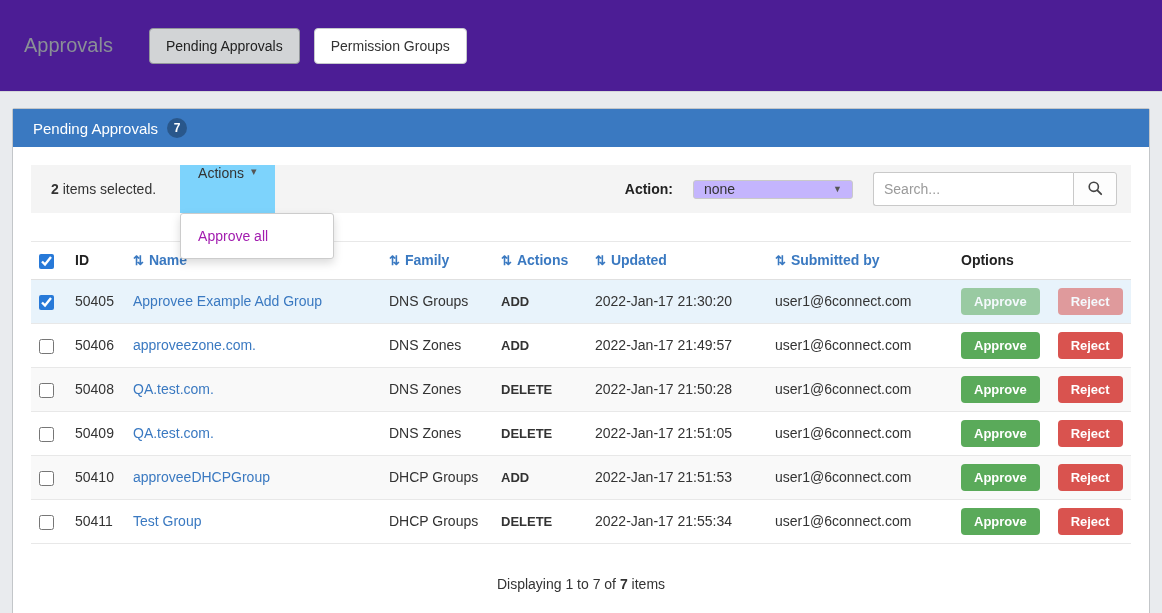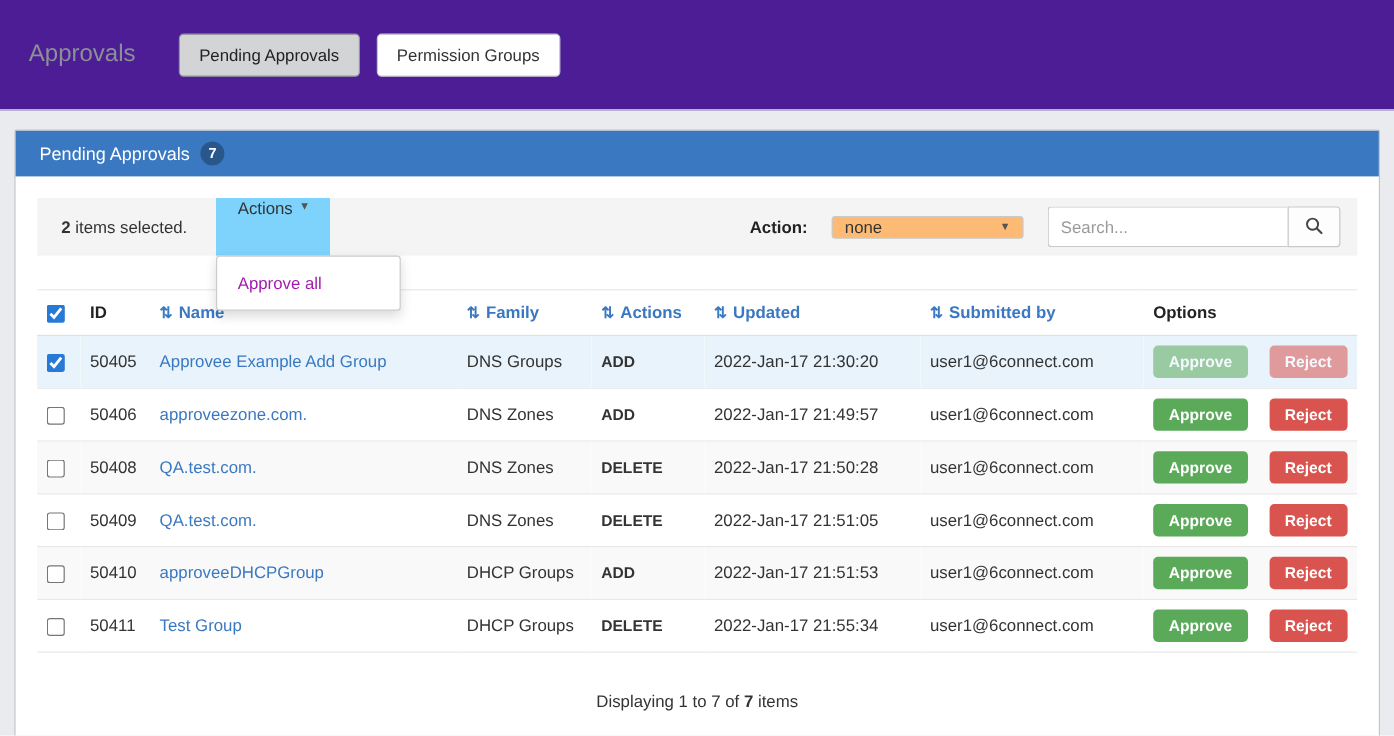--- a/index.html
+++ b/index.html
@@ -131,21 +131,21 @@
   .toolbar-right {
     display: flex;
     align-items: center;
     gap: 20px;
     padding-right: 14px;
   }
   .action-label { font-weight: bold; font-size: 14px; color: #222; }
   .fake-select {
     width: 160px;
     height: 19px;
-    background: #fdba74;
+    background: #c4b5fd;
     border: 1px solid #c9c9c9;
     border-radius: 3px;
     display: flex;
     align-items: center;
     justify-content: space-between;
     padding: 0 10px;
     font-size: 14px;
     color: #333;
     cursor: pointer;
   }

